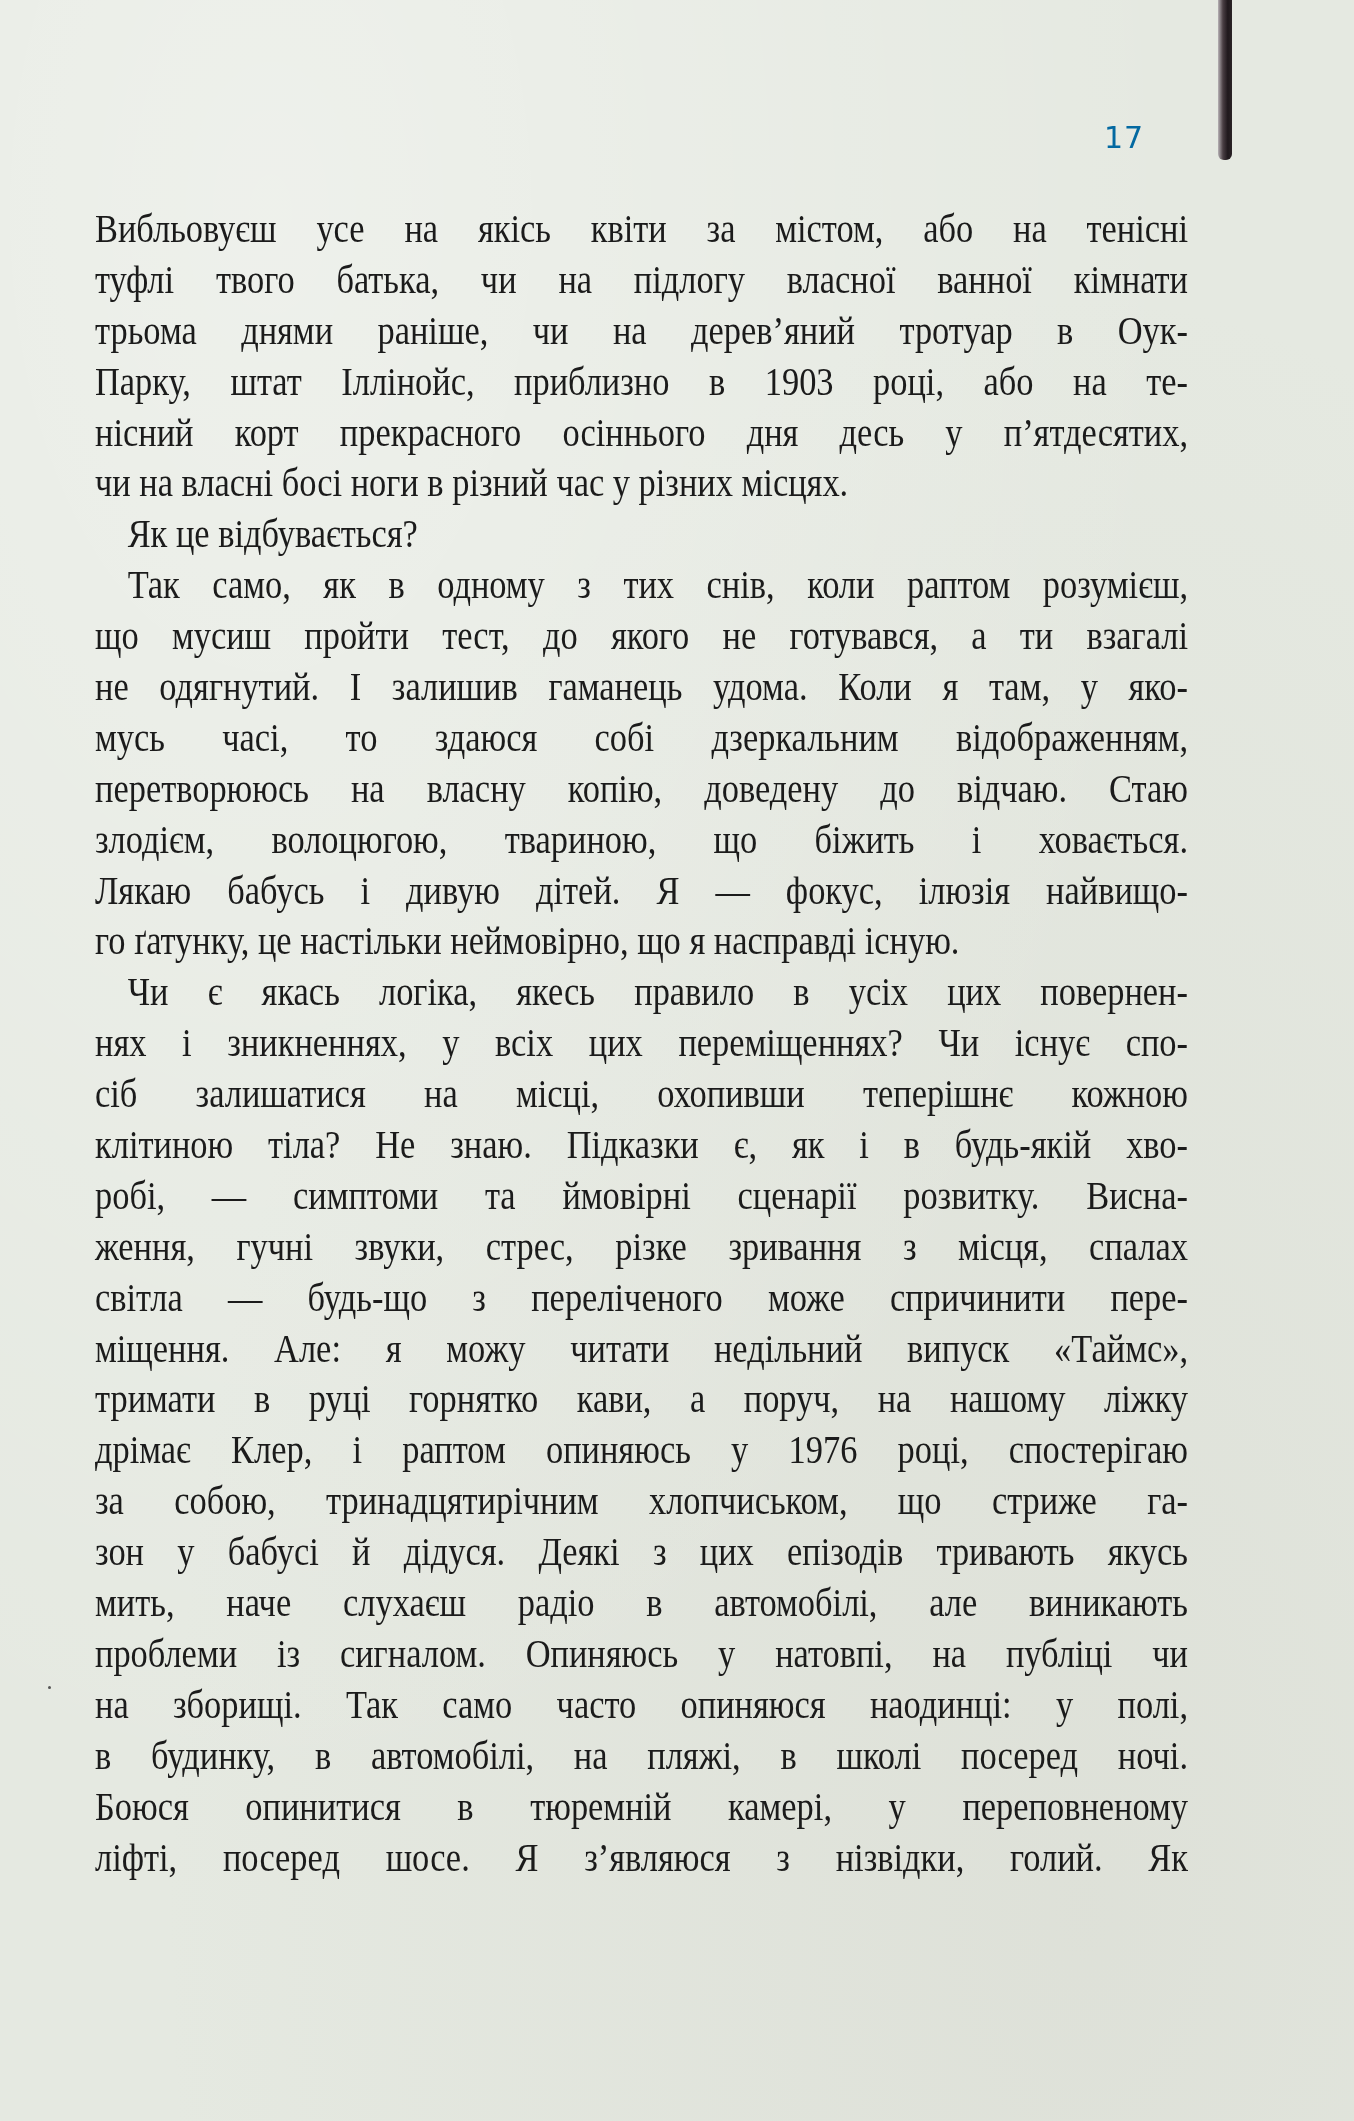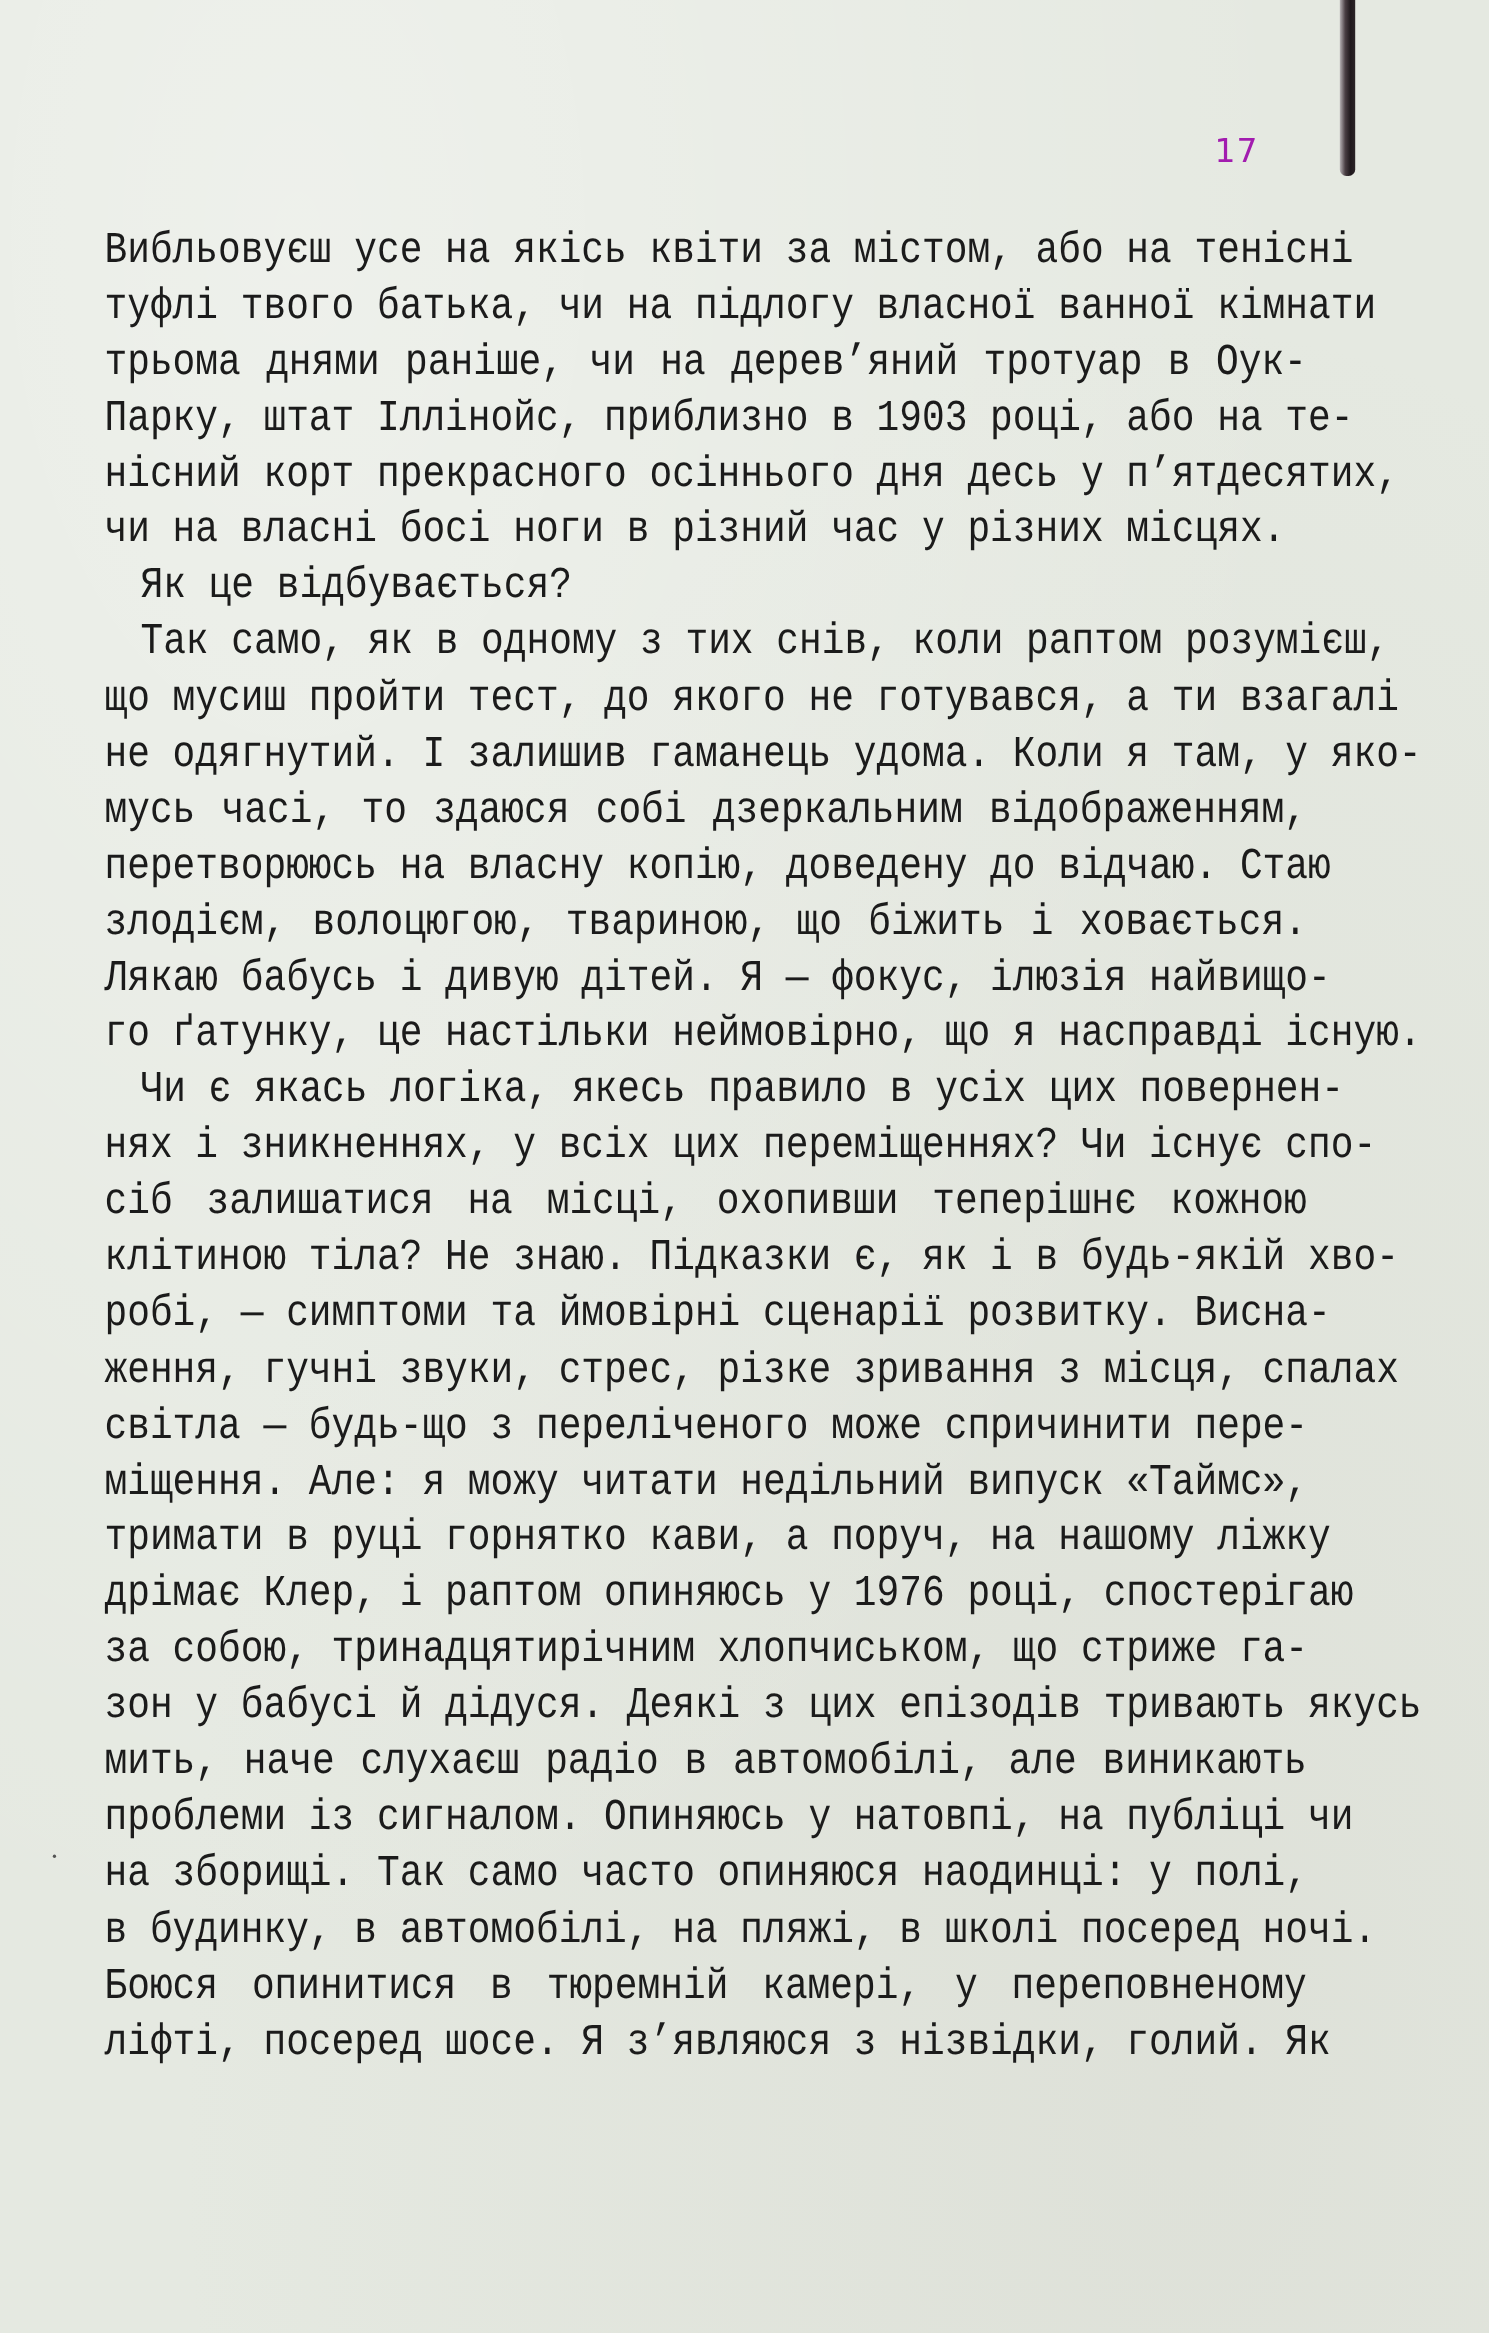--- a/index.html
+++ b/index.html
@@ -26,38 +26,37 @@
       height: 160px;
       background: linear-gradient(to right, #b8b3b6 0%, #4a3f44 35%, #1f181c 70%, #2b2427 100%);
       border-radius: 0 0 6px 6px;
     }
     .page-number {
       position: absolute;
       left: 1104px;
       top: 120px;
       font-family: "DejaVu Sans", "Liberation Sans", sans-serif;
       font-size: 30px;
-      color: #a21caf;
+      color: #0369a1;
       letter-spacing: 1px;
     }
     .stray-dot {
       position: absolute;
       left: 48px;
       top: 1686px;
       width: 3px;
       height: 3px;
       border-radius: 50%;
       background: #555;
     }
     .text-block {
       position: absolute;
       left: 95px;
       top: 204px;
       width: 1093px;
-      font-family: Liberation Mono, monospace;
     }
     .line {
       display: block;
       height: 50.9px;
       line-height: 50.9px;
       font-size: 40px;
       white-space: nowrap;
       text-align: justify;
       text-align-last: justify;
       transform-origin: left center;

